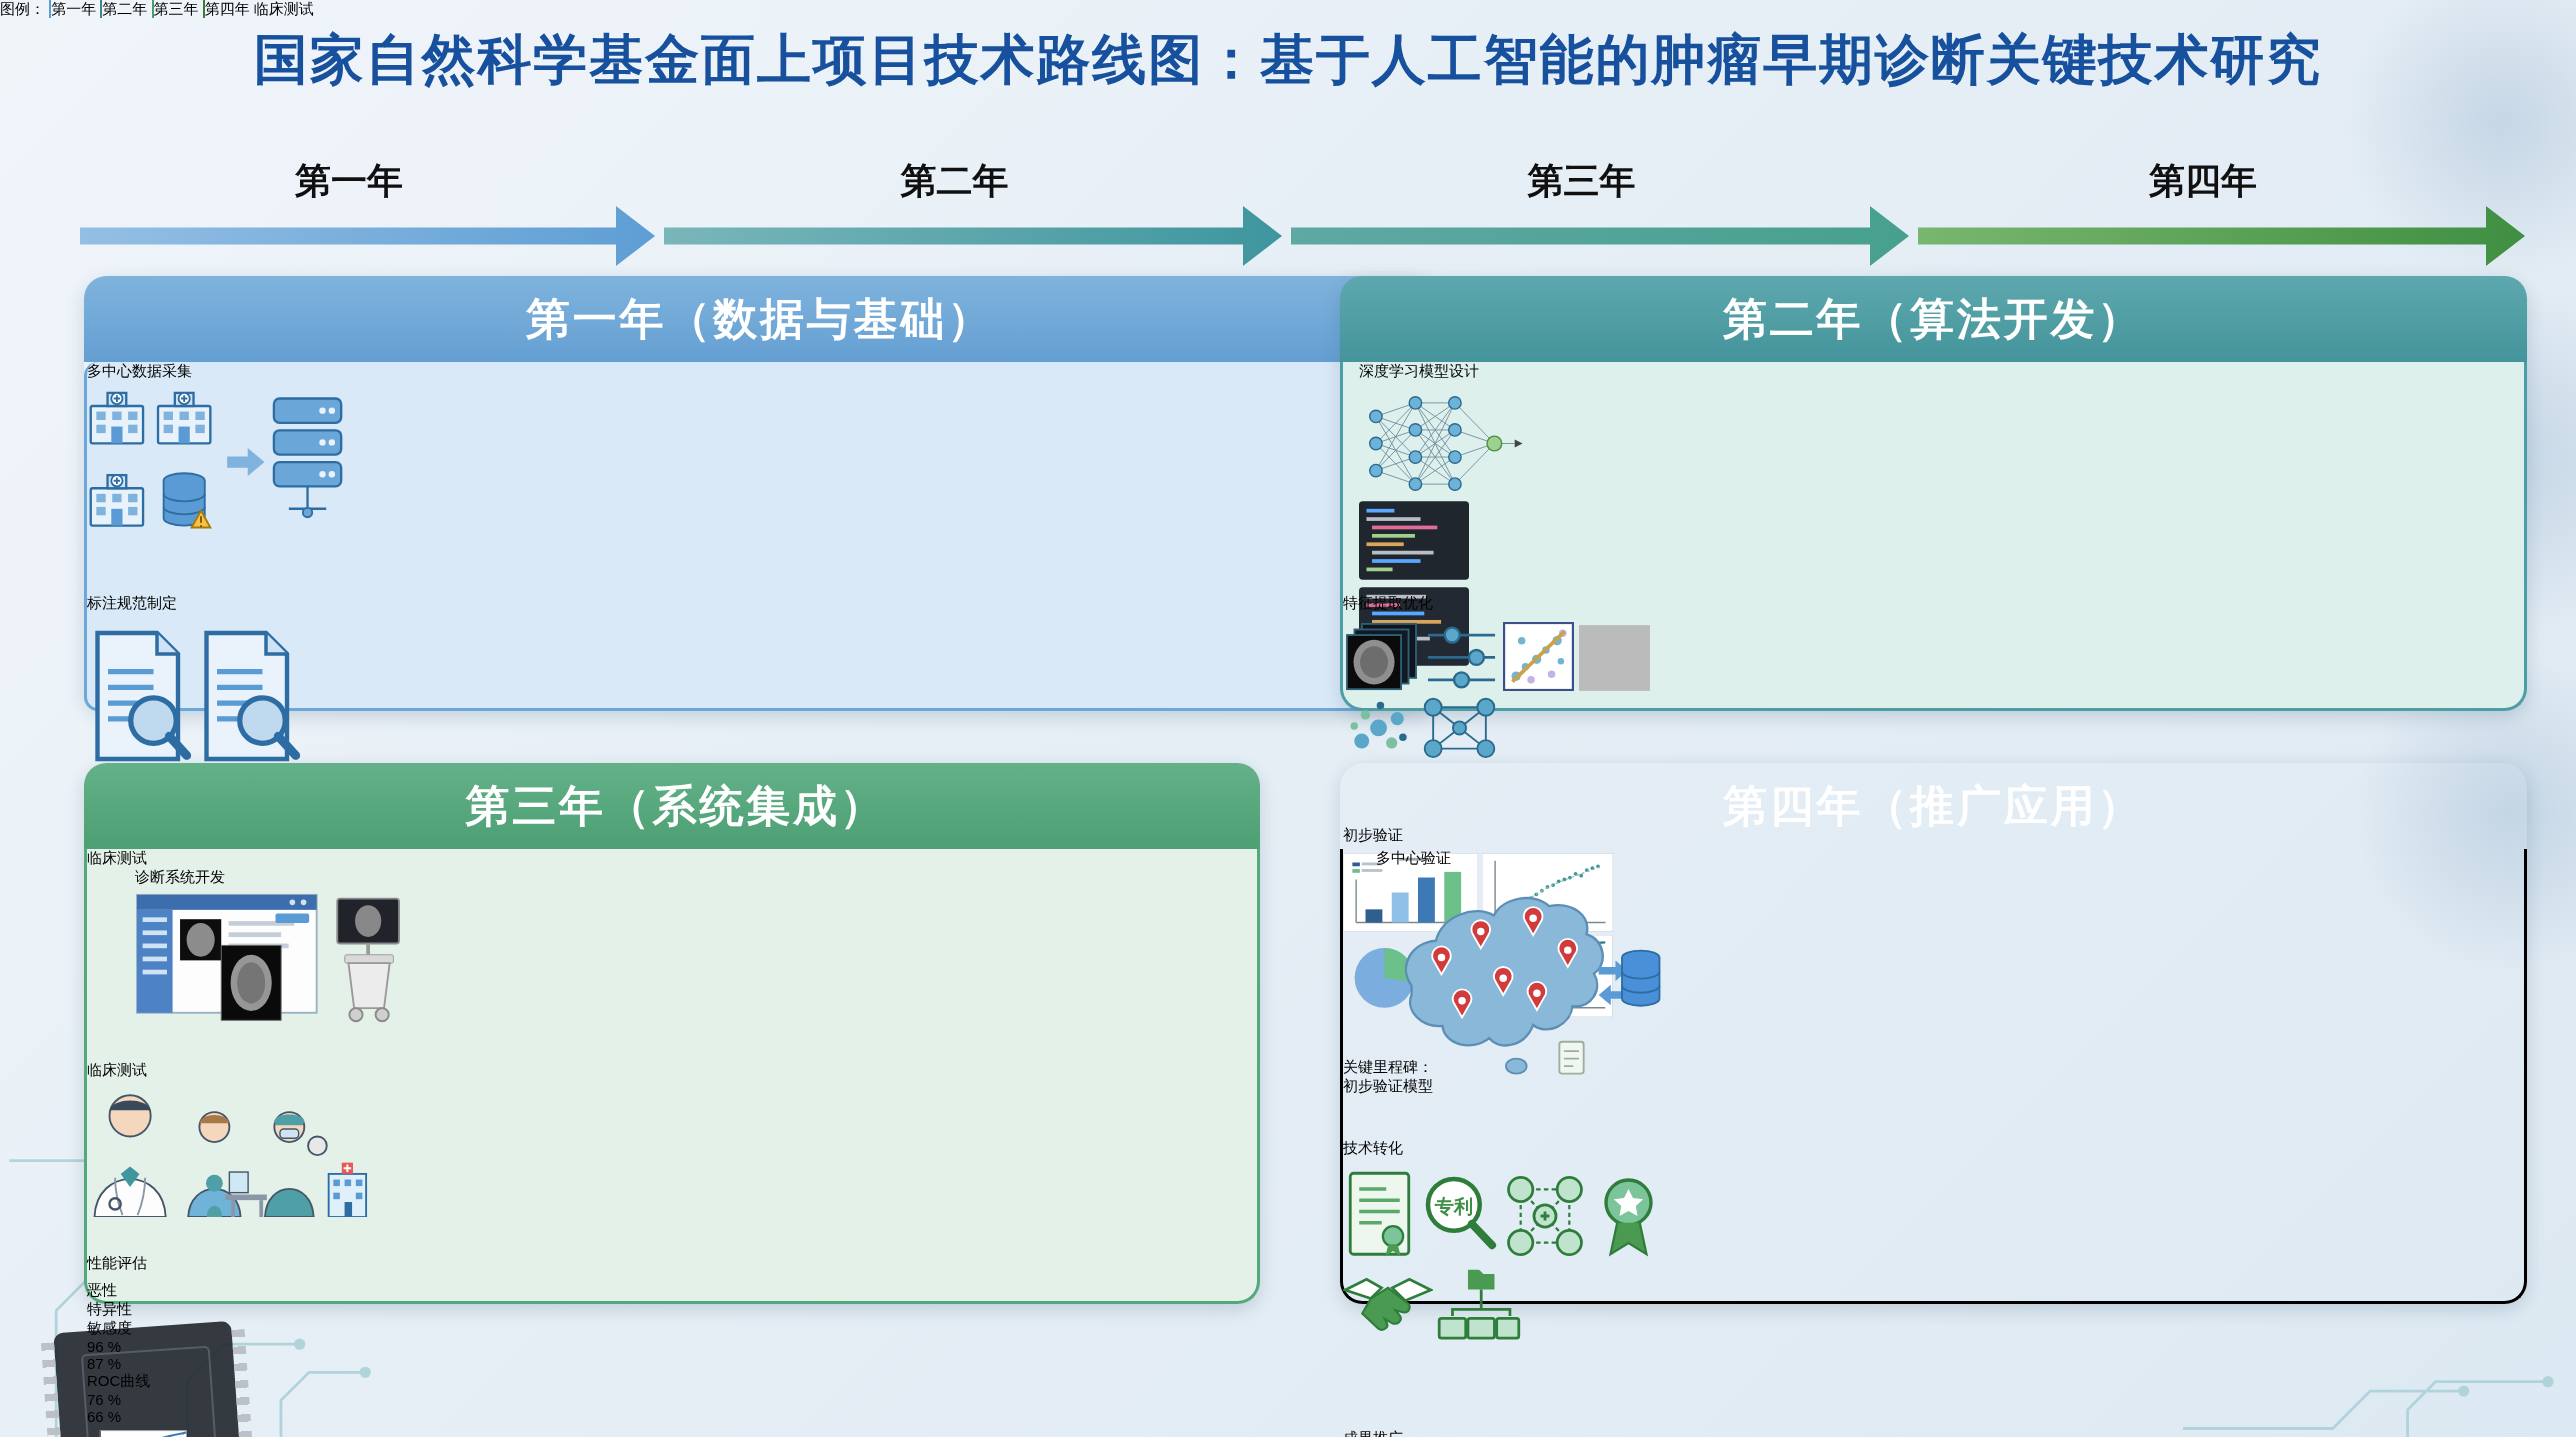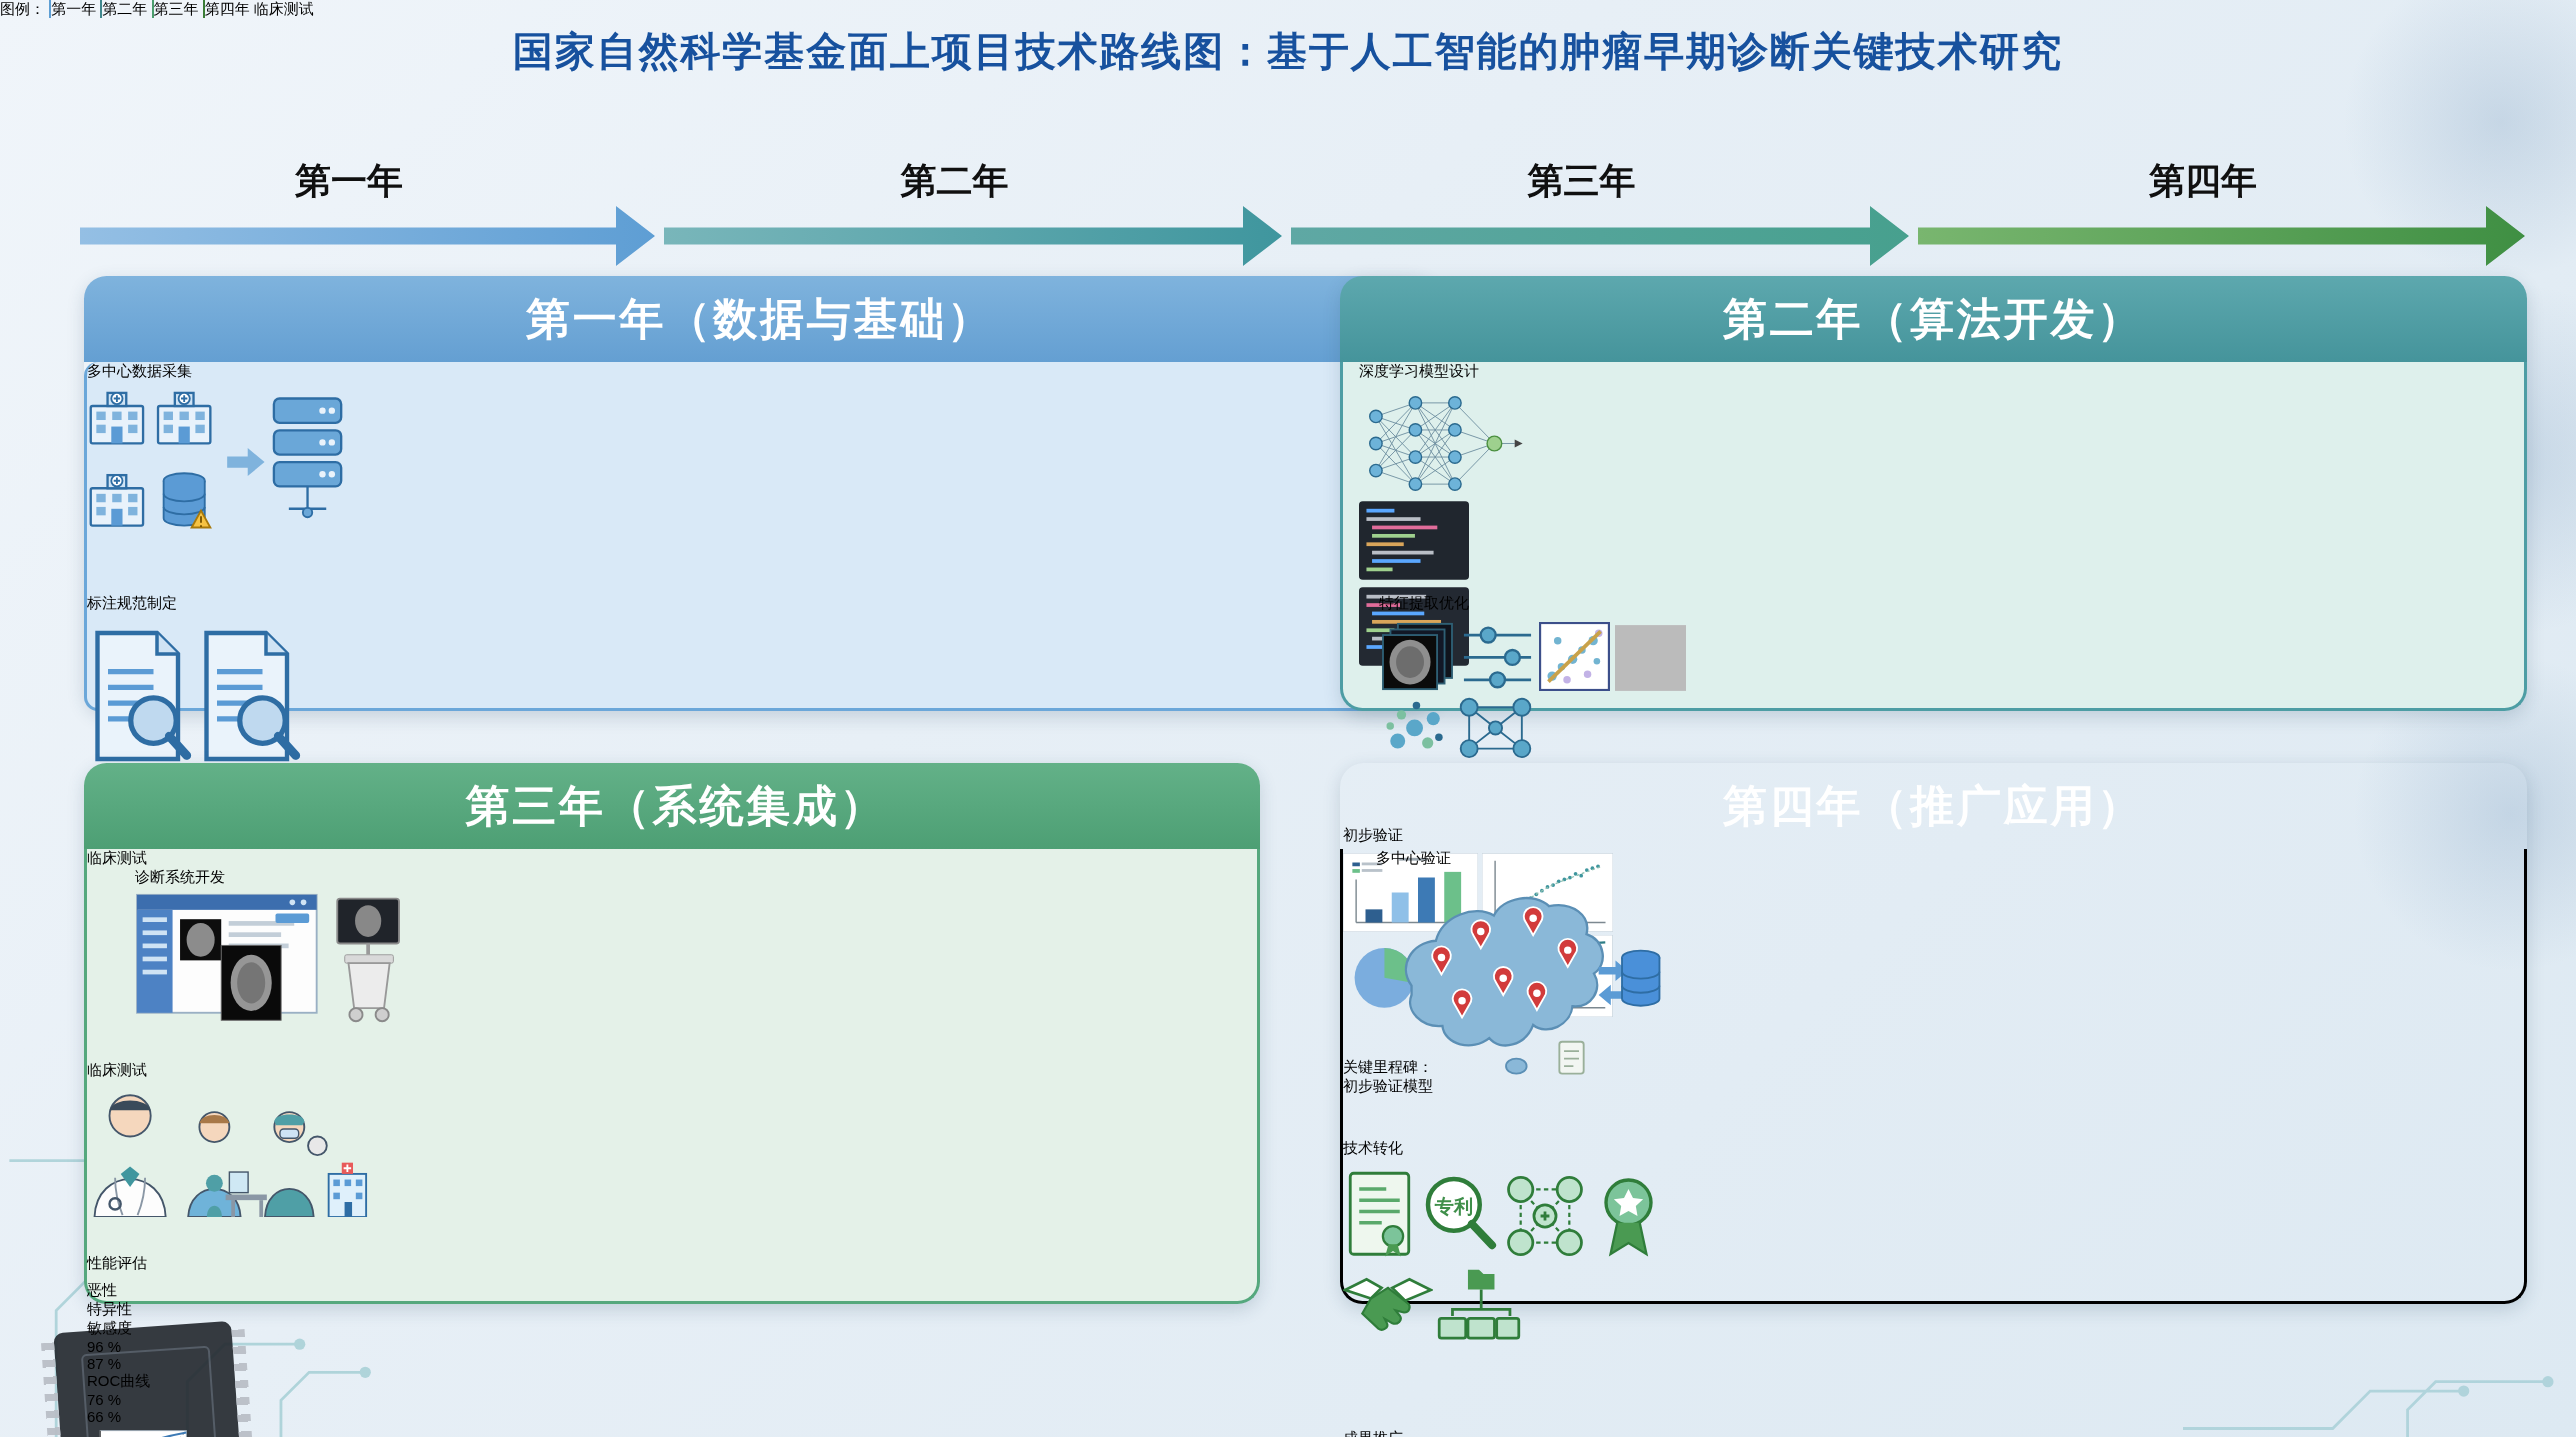--- a/index.html
+++ b/index.html
@@ -8,21 +8,21 @@
     font-family:"Liberation Sans","DejaVu Sans",sans-serif;
     background:linear-gradient(135deg,#f0f5fa 0%,#e7eff6 40%,#dde9f2 100%);
   }
   .deco{position:absolute;pointer-events:none;}
   .deco-circle{border-radius:50%;background:radial-gradient(circle,rgba(96,136,176,.22),rgba(96,136,176,0) 70%);}
   .chip{left:58px;top:1327px;width:178px;height:140px;background:#262b31;border-radius:9.4px;transform:rotate(-4deg);opacity:.92;}
   .chip-inner{position:absolute;left:26px;top:22.5px;width:125px;height:95px;border:2.8px solid #49515b;border-radius:5.6px;}
   .chip-pins{position:absolute;left:-13px;top:9.4px;width:13px;height:122px;background:repeating-linear-gradient(#b9bec6 0 7.5px,transparent 7.5px 17px);}
   .page-title{
     position:absolute;left:0;right:0;top:24px;text-align:center;
-    font-size:40px;font-weight:bold;color:#17519e;letter-spacing:1.9px;
+    font-size:54px;font-weight:bold;color:#17519e;letter-spacing:1.9px;
   }
   
   .timeline{position:absolute;left:80px;top:157px;width:2445px;height:112px;}
   .tseg{position:absolute;top:0;height:112px;}
   .tseg .tlabel{position:absolute;left:0;right:37px;top:0;text-align:center;font-size:36px;font-weight:bold;color:#101010;}
   .tseg .tbar{position:absolute;left:0;right:0;top:49px;height:60px;
     clip-path:polygon(0 36%,calc(100% - 39px) 36%,calc(100% - 39px) 0,100% 50%,calc(100% - 39px) 100%,calc(100% - 39px) 64%,0 64%);}
   .ts1{left:0;width:575px;}   .ts1 .tbar{background:linear-gradient(90deg,#94bfe4,#5e9ed4);}
   .ts2{left:584px;width:618px;}.ts2 .tbar{background:linear-gradient(90deg,#79b6ba,#3f969e);}
   .ts3{left:1211px;width:618px;}.ts3 .tbar{background:linear-gradient(90deg,#5fa8a4,#47a08e);}
@@ -315,21 +315,21 @@
                 <rect x="14" y="53" width="62" height="4" fill="#b9bec6"></rect>
                 <rect x="8" y="62" width="44" height="4" fill="#5aa7ff"></rect>
               </g>
           </svg>
         </div>
       </div>
     </div>
 
     <div class="chev t" style="left:359px;top:90px;"></div>
 
-    <div class="card" style="left:436px;top:15px;width:316px;height:232px;margin-left:36px;">
+    <div class="card" style="left:436px;top:15px;width:316px;height:232px;">
       <div class="ct">特征提取优化</div>
       <div class="ci" style="margin-top:9.4px;flex-wrap:wrap;gap:11.2px 19px;">
         <svg width="77" height="69" viewBox="0 0 82 74">
           <rect x="20" y="2" width="58" height="58" fill="#10141c" stroke="#2e5f74" stroke-width="2"></rect>
           <rect x="12" y="8" width="58" height="58" fill="#121826" stroke="#2e5f74" stroke-width="2"></rect>
           <rect x="4" y="14" width="58" height="58" fill="#0b0b0b" stroke="#2e5f74" stroke-width="2"></rect>
           <ellipse cx="33" cy="43" rx="22" ry="24" fill="#8f8f8f"></ellipse>
             <ellipse cx="33" cy="43" rx="15" ry="17" fill="#6d6d6d"></ellipse>
         </svg>
         <svg width="75" height="69" viewBox="0 0 80 74">

